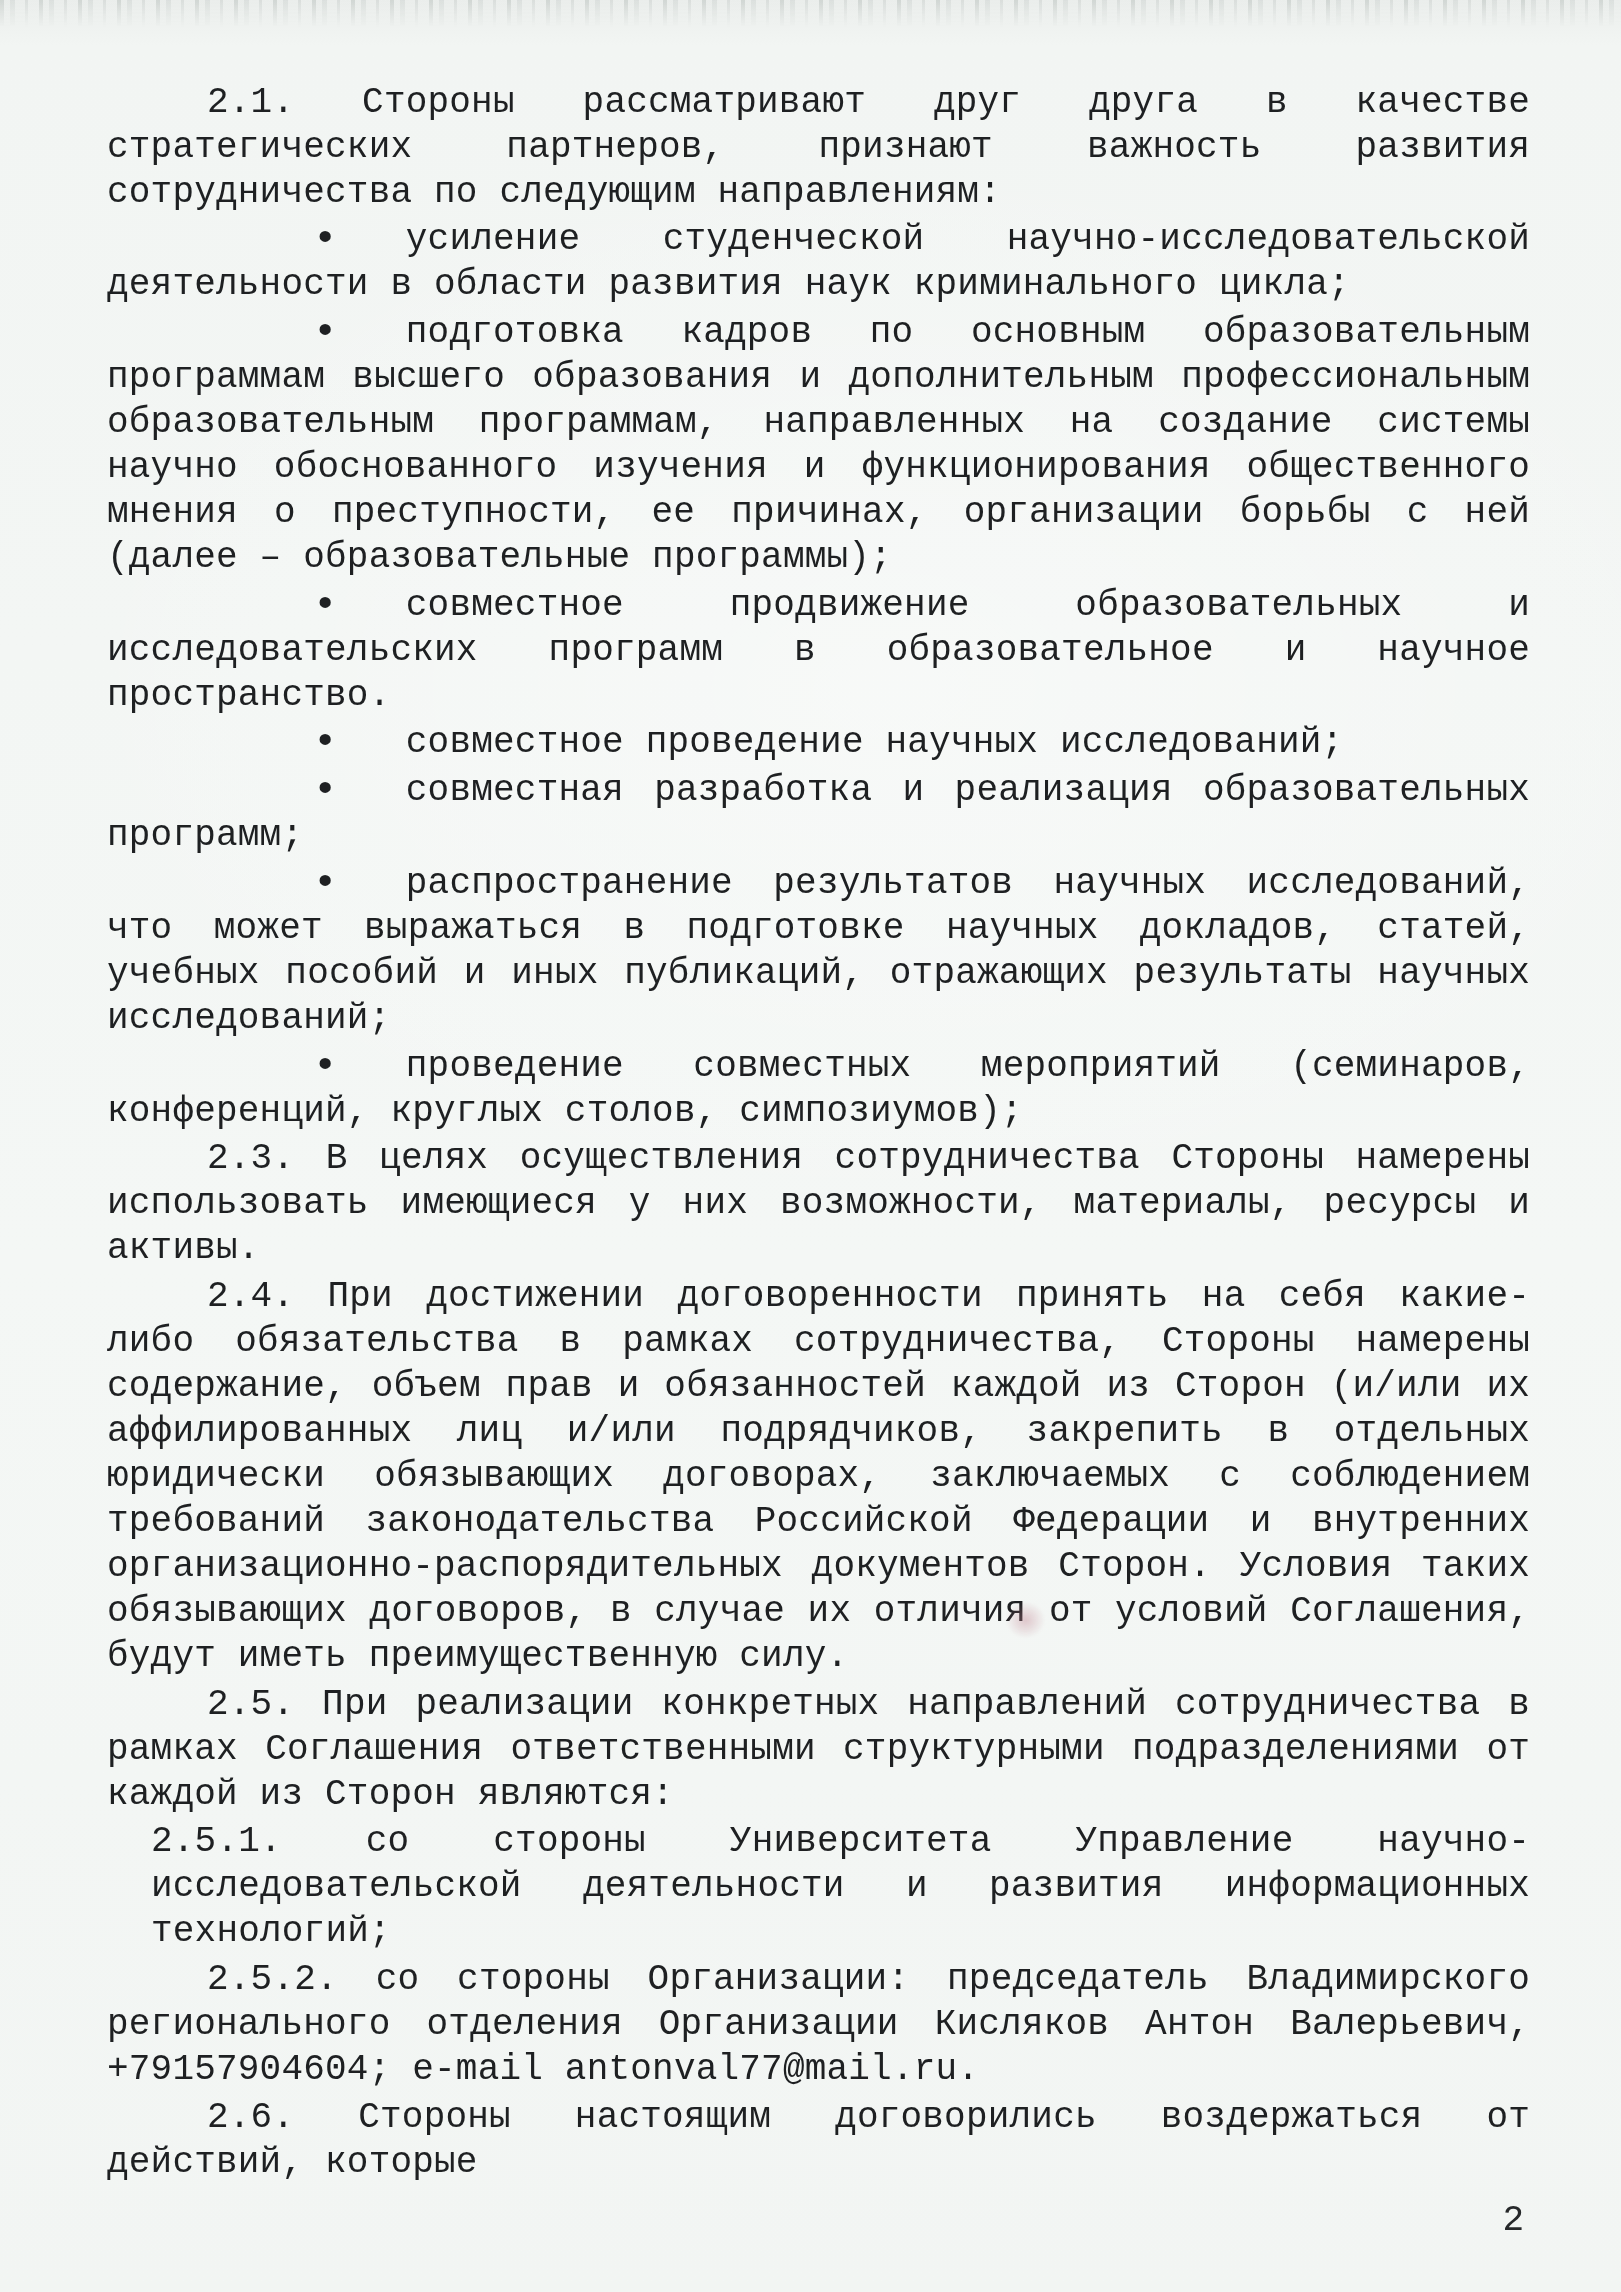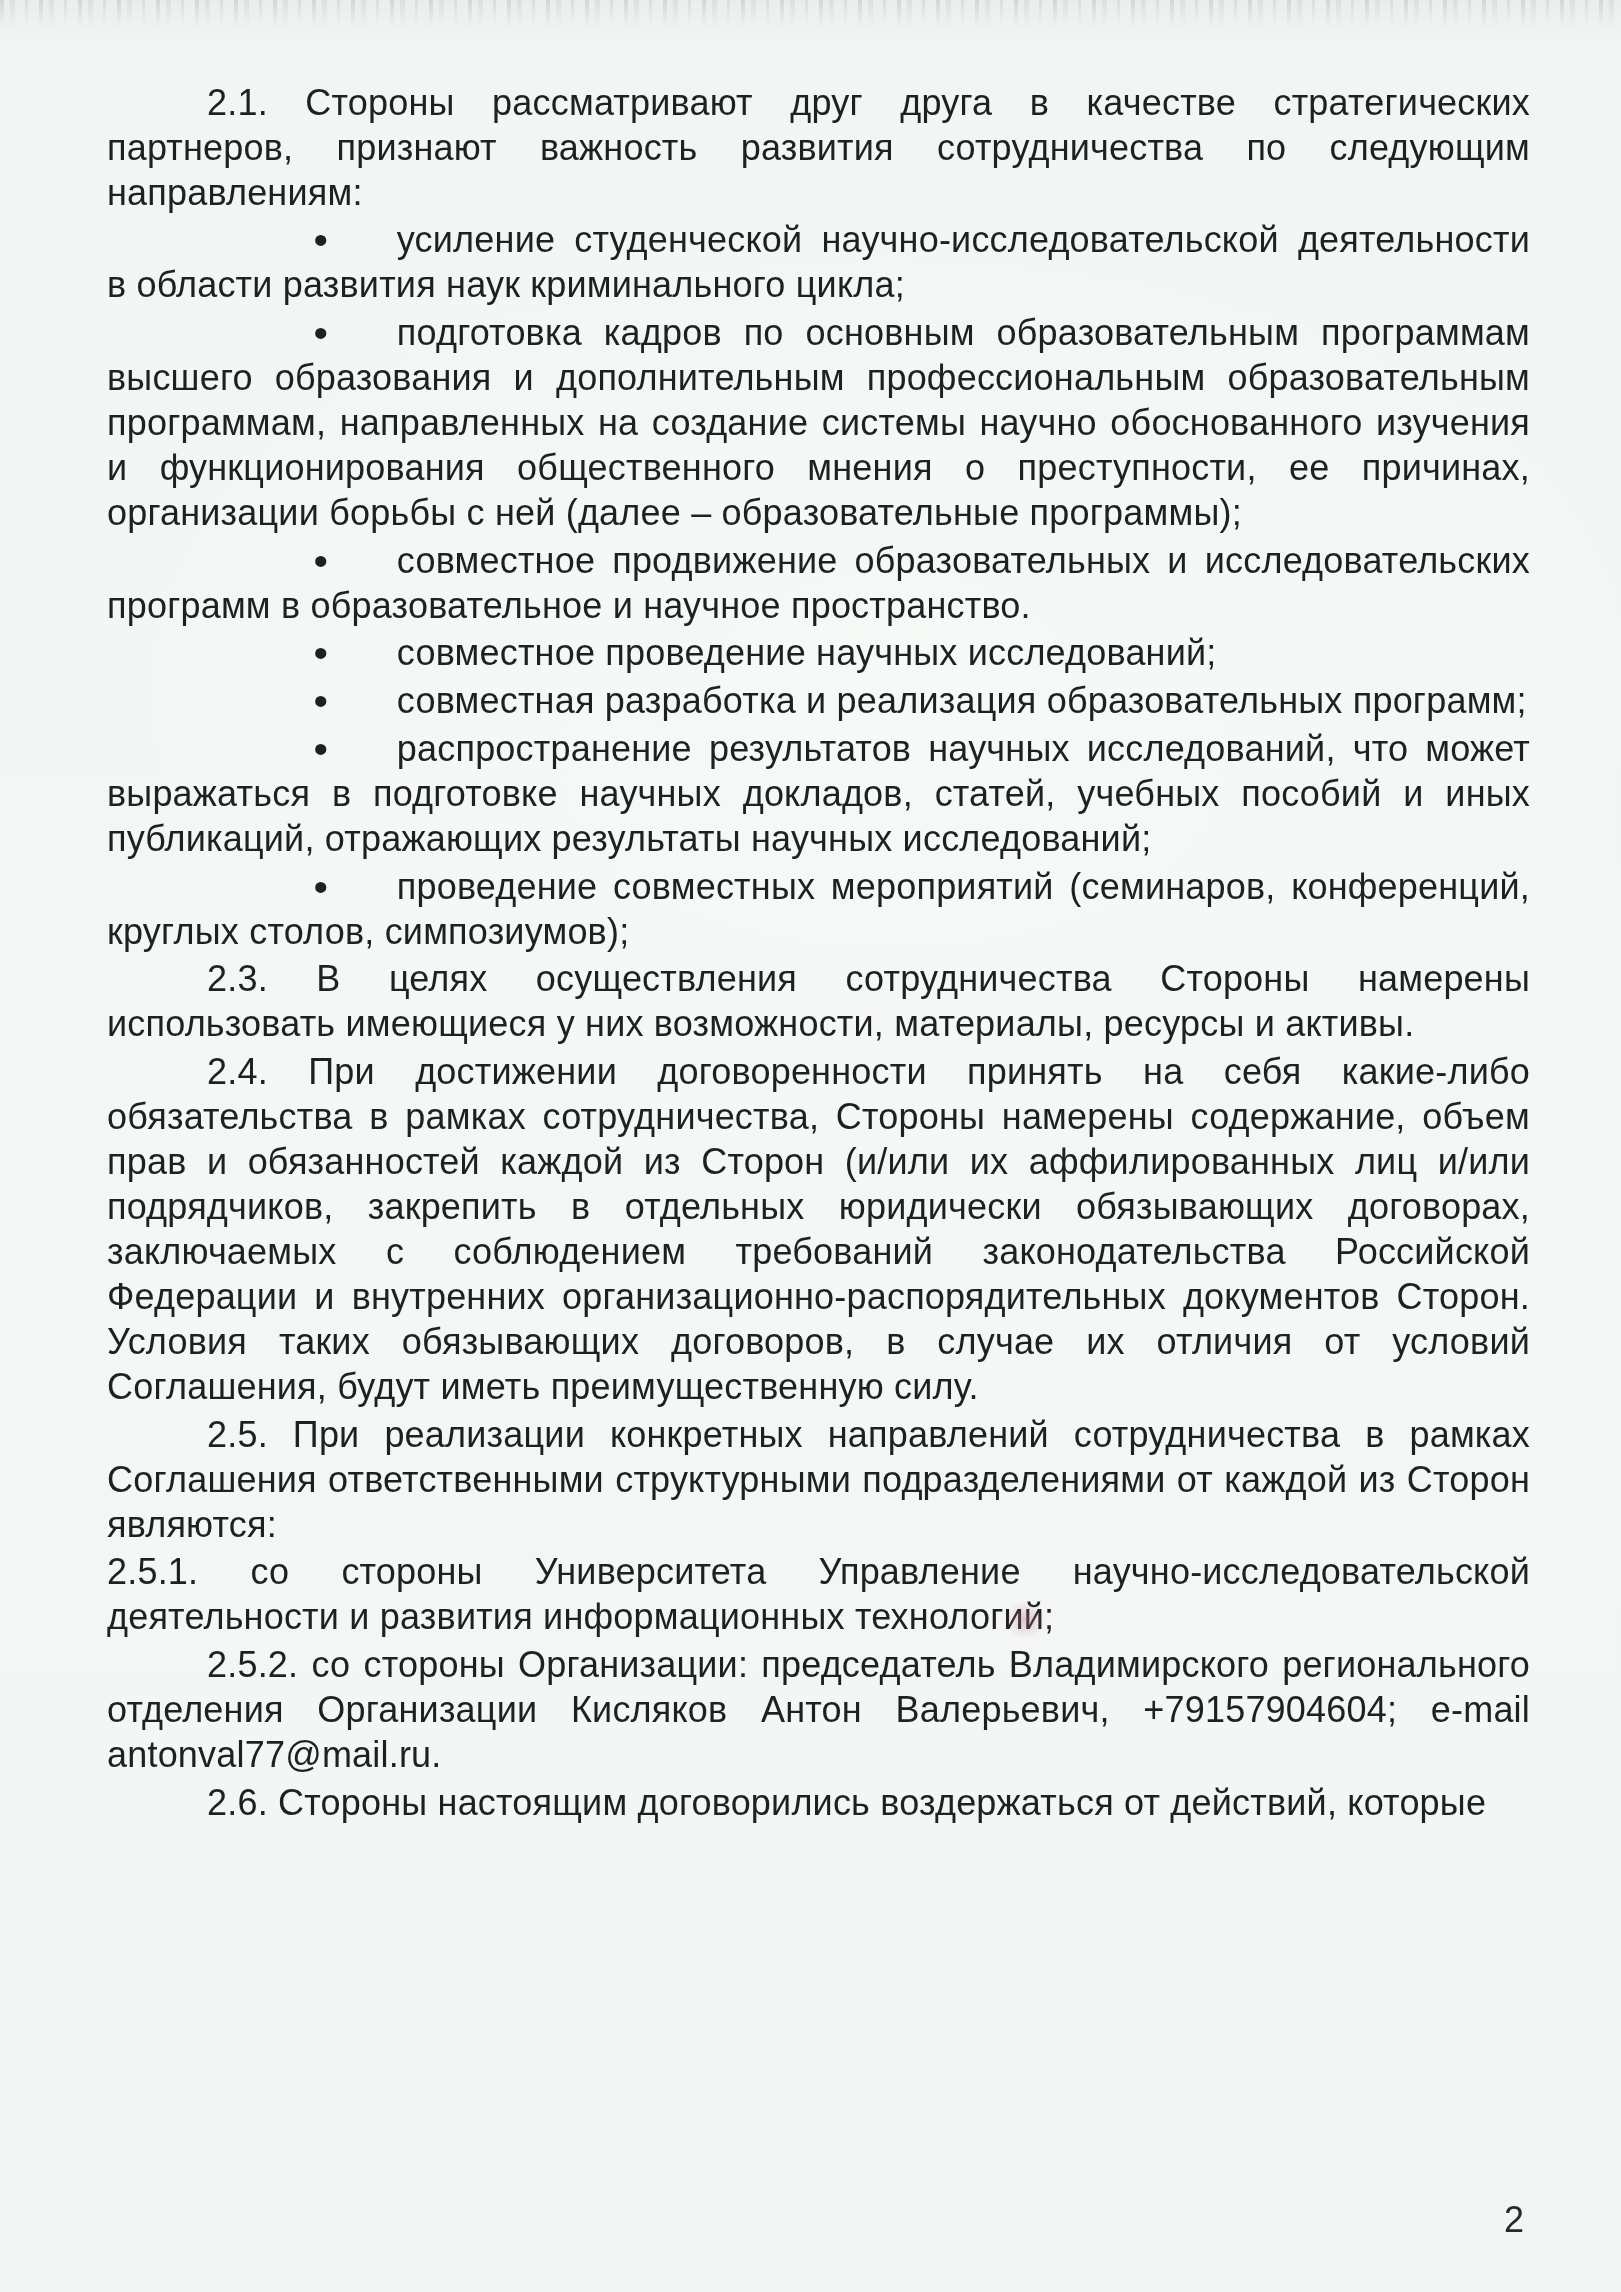--- a/index.html
+++ b/index.html
@@ -9,21 +9,21 @@
   }
   .page {
     position: relative;
     width: 1621px;
     height: 2293px;
     overflow: hidden;
     background:
       radial-gradient(ellipse 1254px 806px at 55% 30%, rgba(255,255,255,0.35), rgba(255,255,255,0) 70%),
       linear-gradient(180deg, #ebeeec 0%, #f2f5f3 2%, #f4f7f5 55%, #f2f5f3 100%);
     color: #1e2022;
-    font-family: Liberation Sans, sans-serif;
+    font-family: Liberation Mono, monospace;
   }
   
   .scan-noise {
     position: absolute;
     top: 0; left: 0; right: 0;
     height: 27px;
     background:
       repeating-linear-gradient(90deg,
         rgba(150,160,156,0.30) 0 3.6px,
         rgba(210,218,214,0.04) 3.6px 9.9px,
@@ -42,21 +42,21 @@
     top: 77px;
     font-size: 36px;
     line-height: 45px;
     text-align: justify;
     letter-spacing: 0.2px;
   }
   .content p {
     margin: 2.7px 0;
   }
   p.indent { text-indent: 100px; }
-  p.flush  { text-indent: 0; }
+  p.flush  { text-indent: 0; margin-left: 44px; }
   p.bullet { text-indent: 100px; }
   .bullet-mark {
     display: inline-block;
     transform: scale(1.15);
     transform-origin: center;
   }
   .bullet-gap {
     display: inline-block;
     width: 77px;
   }

